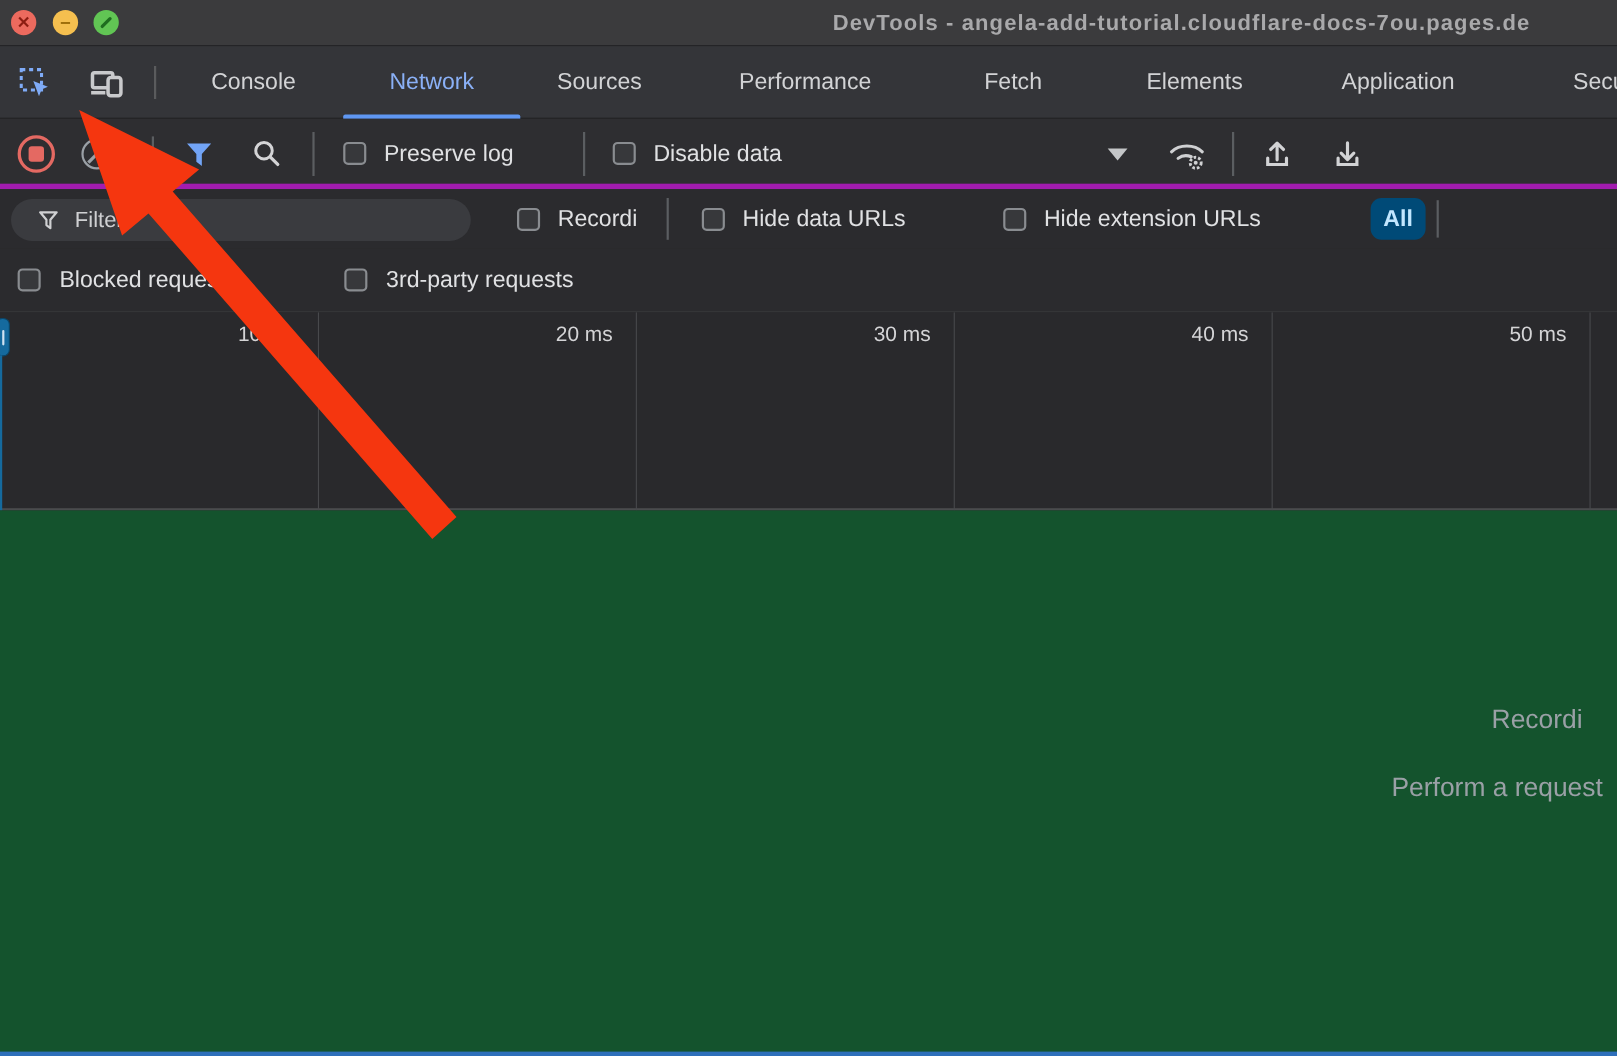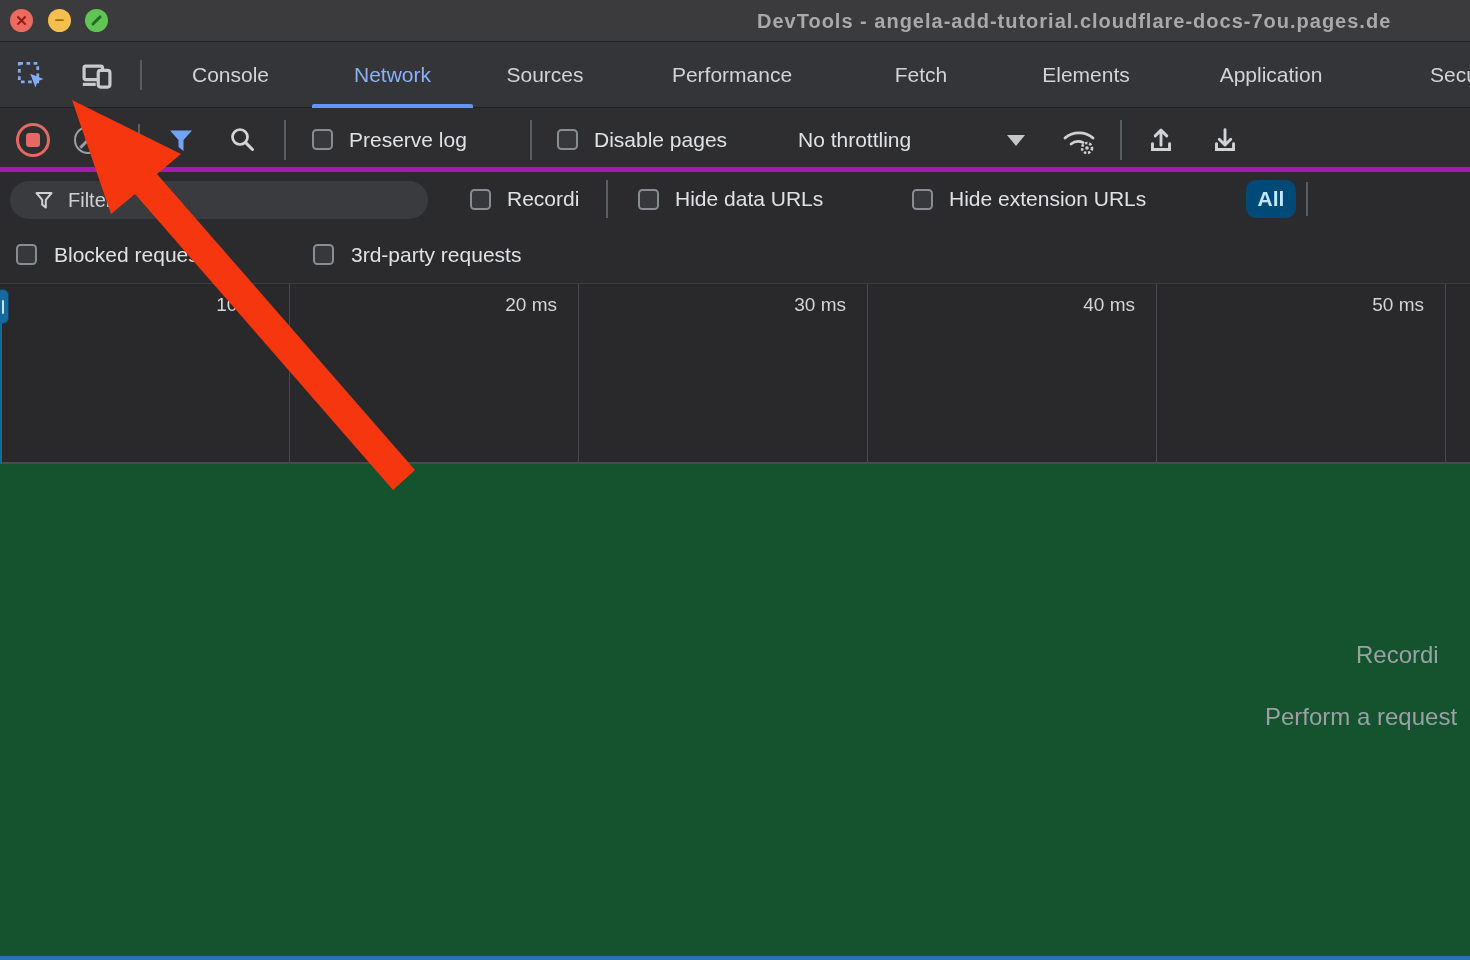--- a/index.html
+++ b/index.html
@@ -174,23 +174,22 @@
         <line x1="17.6" y1="17.6" x2="24.5" y2="24.5" stroke="#d4d4d6" stroke-width="3" stroke-linecap="round"></line>
       </svg>
     </div>
     <div class="vsep" style="left:284px;top:12px;height:40px;"></div>
 
     <span class="cb" style="left:312px;top:21px;"></span>
     <span class="lbl" style="left:349px;">Preserve log</span>
     <div class="vsep" style="left:530px;top:12px;height:40px;"></div>
 
     <span class="cb" style="left:557px;top:21px;"></span>
-    <span class="lbl" style="left:594px;">Disable pages</span>
-
-    <span class="lbl" style="left:798px;">No throttling</span>
+    <span class="lbl" style="left:594px;">Disable data</span>
+
     <span class="caret" style="left:1007px;top:27px;"></span>
 
     <div class="iconbtn" style="left:1056px;top:12px;width:46px;height:40px;">
       <svg class="icon" width="40" height="34" viewBox="0 0 40 34">
         <path d="M6 15 A 18 14 0 0 1 34 15" fill="none" stroke="#cfd0d2" stroke-width="2.8" stroke-linecap="round"></path>
         <path d="M12 21 A 10.5 8.5 0 0 1 24 19.5" fill="none" stroke="#cfd0d2" stroke-width="2.8" stroke-linecap="round"></path>
         <circle cx="28" cy="25" r="5" fill="none" stroke="#cfd0d2" stroke-width="2.6" stroke-dasharray="2.4 1.8"></circle>
         <circle cx="28" cy="25" r="1.8" fill="#cfd0d2"></circle>
       </svg>
     </div>

